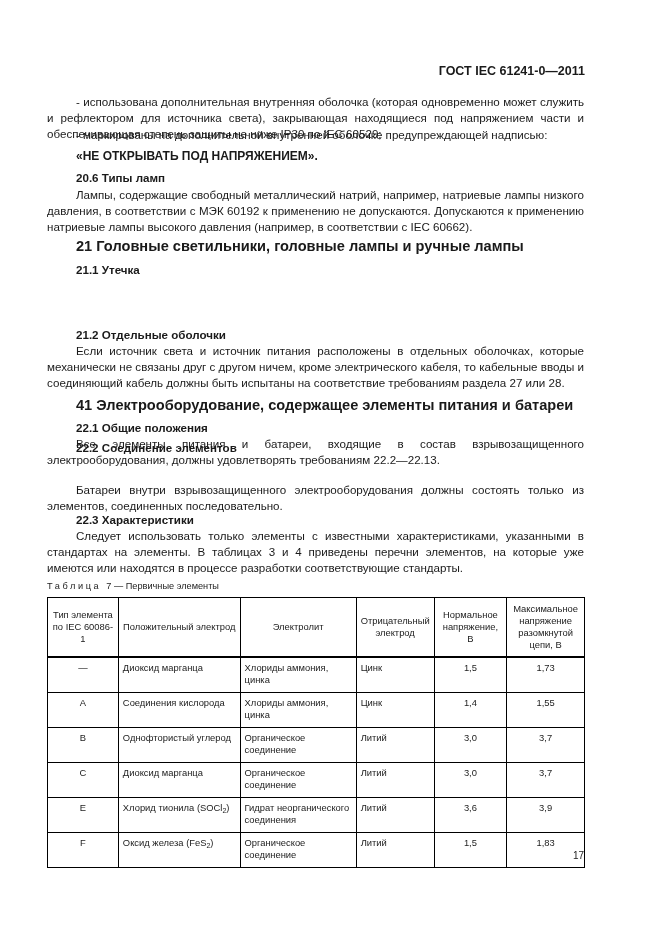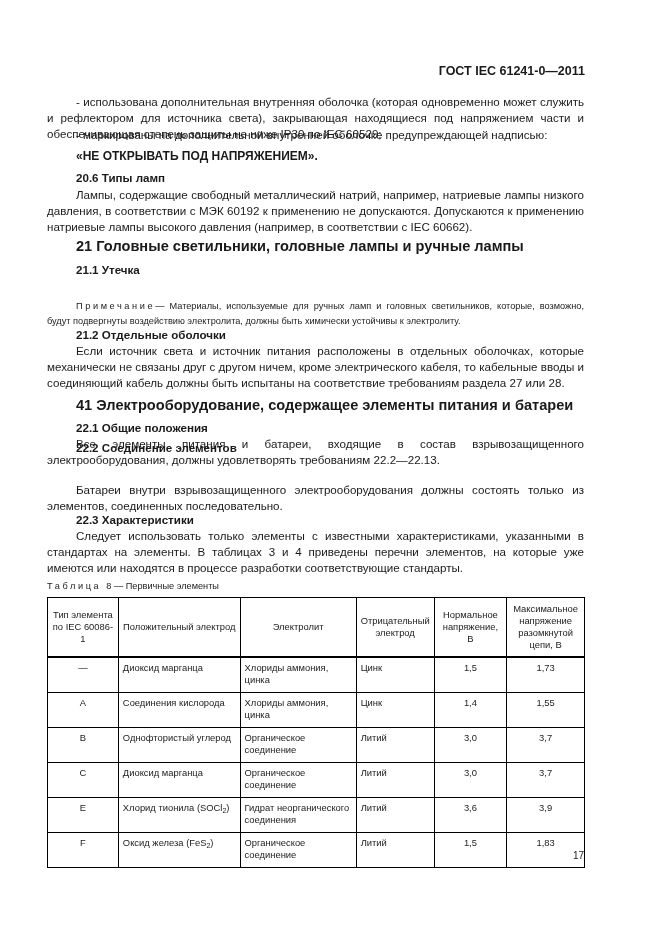--- a/index.html
+++ b/index.html
@@ -44,37 +44,36 @@
   <div class="txt ind" style="top:94px;">- использована дополнительная внутренняя оболочка (которая одновременно может служить и рефлектором для источника света), закрывающая находящиеся под напряжением части и обеспечивающая степень защиты не ниже IP30 по IEC 60529;</div>
   <div class="txt ind" style="top:127px;">- маркированы на дополнительной внутренней оболочке предупреждающей надписью:</div>
   <div class="txt ind bold" style="top:148px; font-size:12px;">«НЕ ОТКРЫВАТЬ ПОД НАПРЯЖЕНИЕМ».</div>
 
   <div class="sub" style="top:171px;">20.6  Типы ламп</div>
   <div class="txt ind" style="top:187px;">Лампы, содержащие свободный металлический натрий, например, натриевые лампы низкого давления, в соответствии с МЭК 60192 к применению не допускаются. Допускаются к применению натриевые лампы высокого давления (например, в соответствии с IEC 60662).</div>
 
   <div class="sec" style="top:238px;">21  Головные светильники, головные лампы и ручные лампы</div>
 
   <div class="sub" style="top:263px;">21.1  Утечка</div>
-  <div class="note" style="top:299px;"><span class="spaced">Примечание</span><span>— Материалы, используемые для ручных ламп и головных светильников, которые, возможно, будут подвергнуты воздействию электролита, должны быть химически устойчивы к электролиту.</span></div>
 
   <div class="sub" style="top:328px;">21.2  Отдельные оболочки</div>
   <div class="txt ind" style="top:343px;">Если источник света и источник питания расположены в отдельных оболочках, которые механически не связаны друг с другом ничем, кроме электрического кабеля, то кабельные вводы и соединяющий кабель должны быть испытаны на соответствие требованиям раздела 27 или 28.</div>
 
   <div class="sec" style="top:397px;">41  Электрооборудование, содержащее элементы питания и батареи</div>
 
   <div class="sub" style="top:421px;">22.1  Общие положения</div>
   <div class="txt ind" style="top:436px;">Все элементы питания и батареи, входящие в состав взрывозащищенного электрооборудования, должны удовлетворять требованиям 22.2—22.13.</div>
 
   <div class="sub" style="top:441px;">22.2  Соединение элементов</div>
   <div class="txt ind" style="top:482px;">Батареи внутри взрывозащищенного электрооборудования должны состоять только из элементов, соединенных последовательно.</div>
 
   <div class="sub" style="top:513px;">22.3  Характеристики</div>
   <div class="txt ind" style="top:528px;">Следует использовать только элементы с известными характеристиками, указанными в стандартах на элементы. В таблицах 3 и 4 приведены перечни элементов, на которые уже имеются или находятся в процессе разработки соответствующие стандарты.</div>
 
-  <div class="tcap"><span class="spaced">Таблица</span>&nbsp; <span>8 — Первичные элементы</span></div>
+  <div class="tcap"><span class="spaced">Таблица</span>&nbsp; <span>7 — Первичные элементы</span></div>
 
   <table class="t">
     <colgroup>
       <col style="width:72px">
         <col style="width:124px">
         <col style="width:118px">
         <col style="width:73px">
         <col style="width:73px">
         <col style="width:78px">
     </colgroup>

